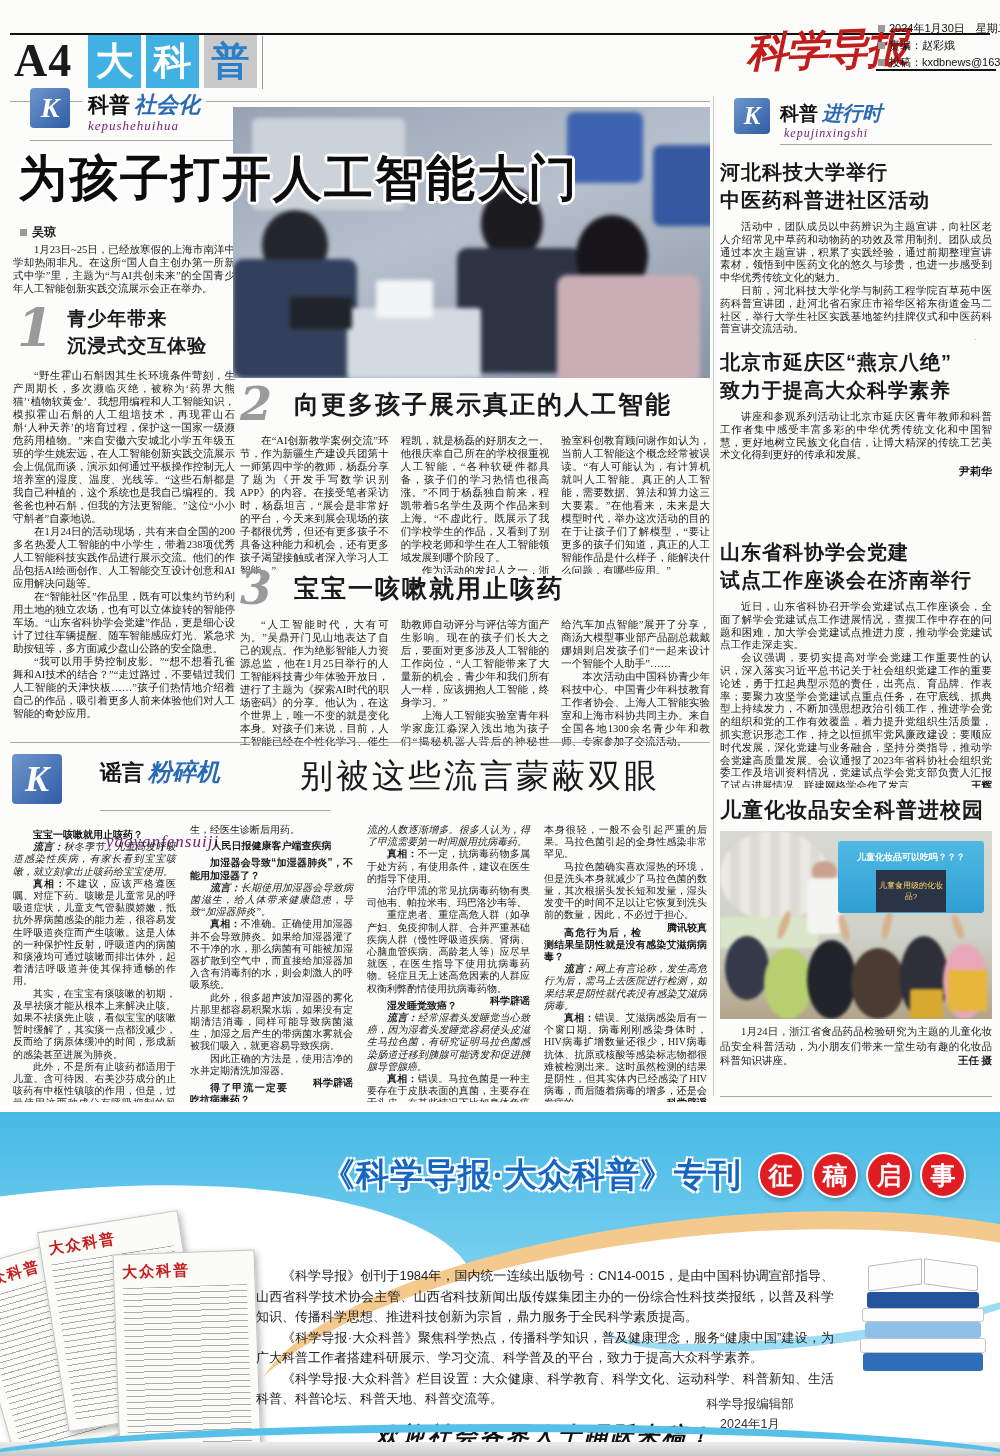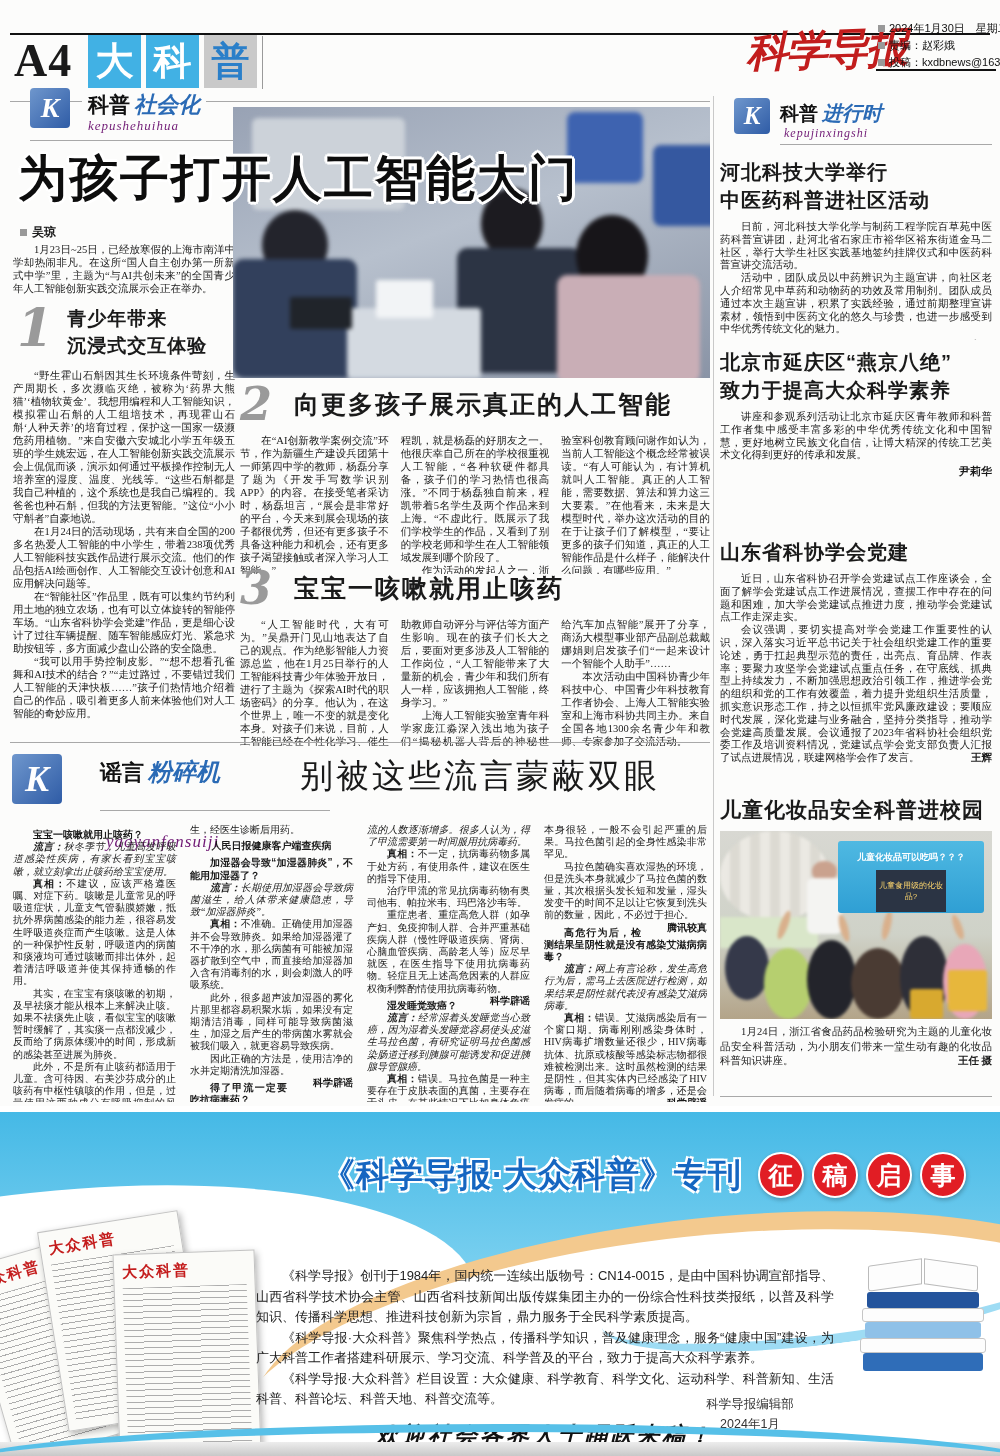--- a/index.html
+++ b/index.html
@@ -109,21 +109,21 @@
   .arc-orange { position:absolute; left:250px; top:112px; width:920px; height:300px;
                 background:#f3c98e; border-radius:50%; transform:rotate(-6deg); z-index:2; }
   .arc-white { position:absolute; left:228px; top:130px; width:950px; height:316px;
                background:#fff; border-radius:50%; transform:rotate(-6deg); z-index:3; }
   .arc-white2 { position:absolute; left:-420px; top:88px; width:900px; height:300px;
                 background:#fff; border-radius:50%; transform:rotate(-7deg); z-index:2; }
   .arc-blue2 { position:absolute; right:-60px; top:148px; width:460px; height:90px;
                border-radius:50%; border-bottom:10px solid #9edcf4; transform:rotate(-7deg); z-index:4; }
   .ad-titlerow { position:absolute; left:322px; top:46px; z-index:10; display:flex;
                  align-items:center; gap:16px; }
-  .ad-title { font-family:Liberation Sans, sans-serif; font-weight:bold; font-size:33px;
+  .ad-title { font-family:Liberation Serif, serif; font-weight:bold; font-size:33px;
               color:#1566c1; letter-spacing:1px;
               text-shadow:-2px -2px 0 #fff,2px -2px 0 #fff,-2px 2px 0 #fff,2px 2px 0 #fff; }
   .redcircles { display:flex; gap:8px; }
   .rc { width:46px; height:46px; border-radius:50%; background:#e11d24; border:2px solid #fff;
         box-shadow:1px 2px 4px rgba(0,0,0,.25); color:#fff; display:flex; align-items:center;
         justify-content:center; font-size:25px; font-weight:bold;
         font-family:"Liberation Serif",serif; }
   .papers { position:absolute; left:0; top:88px; width:260px; height:260px; z-index:9; }
   .paper { position:absolute; width:142px; height:202px; background:#fbfbf8; border:1px solid #c2c2c2;
            box-shadow:2px 3px 7px rgba(0,0,0,.3); padding:8px; }
@@ -278,40 +278,41 @@
   </div>
   <div class="pinyin" style="left:784px;top:126px;font-size:12px;">kepujinxingshi</div>
   <div class="thinline" style="left:780px;top:144px;width:212px;height:1px;"></div>
 
   <div class="rart" style="top:158px;height:182px;">
     <div class="rtitle">
       <div>河北科技大学举行</div>
       <div>中医药科普进社区活动</div>
     </div>
     <div class="rbody">
+        <p>活动中，团队成员以中药辨识为主题宣讲，向社区老人介绍常见中草药和动物药的功效及常用制剂。团队成员通过本次主题宣讲，积累了实践经验，通过前期整理宣讲素材，领悟到中医药文化的悠久与珍贵，也进一步感受到中华优秀传统文化的魅力。</p>
         <p>日前，河北科技大学化学与制药工程学院百草苑中医药科普宣讲团，赴河北省石家庄市裕华区裕东街道金马二社区，举行大学生社区实践基地签约挂牌仪式和中医药科普宣讲交流活动。</p>
-        <p>活动中，团队成员以中药辨识为主题宣讲，向社区老人介绍常见中草药和动物药的功效及常用制剂。团队成员通过本次主题宣讲，积累了实践经验，通过前期整理宣讲素材，领悟到中医药文化的悠久与珍贵，也进一步感受到中华优秀传统文化的魅力。</p>
       </div>
     <div class="rby">李晨</div>
   </div>
 
   <div class="rart" style="top:348px;height:182px;">
     <div class="rtitle">
       <div>北京市延庆区“燕京八绝”</div>
       <div>致力于提高大众科学素养</div>
     </div>
     <div class="rbody">
         <p>讲座和参观系列活动让北京市延庆区青年教师和科普工作者集中感受丰富多彩的中华优秀传统文化和中国智慧，更好地树立民族文化自信，让博大精深的传统工艺美术文化得到更好的传承和发展。</p>
       </div>
     <div class="rby">尹莉华</div>
   </div>
 
   <div class="rart" style="top:538px;height:250px;">
     <div class="rtitle">
       <div>山东省科协学会党建</div>
+      <div>试点工作座谈会在济南举行</div>
     </div>
     <div class="rbody">
         <p>近日，山东省科协召开学会党建试点工作座谈会，全面了解学会党建试点工作进展情况，查摆工作中存在的问题和困难，加大学会党建试点推进力度，推动学会党建试点工作走深走实。</p>
         <p>会议强调，要切实提高对学会党建工作重要性的认识，深入落实习近平总书记关于社会组织党建工作的重要论述，勇于扛起典型示范的责任，出亮点、育品牌、作表率；要聚力攻坚学会党建试点重点任务，在守底线、抓典型上持续发力，不断加强思想政治引领工作，推进学会党的组织和党的工作有效覆盖，着力提升党组织生活质量，抓实意识形态工作，持之以恒抓牢党风廉政建设；要顺应时代发展，深化党建与业务融合，坚持分类指导，推动学会党建高质量发展。会议通报了2023年省科协社会组织党委工作及培训资料情况，党建试点学会党支部负责人汇报了试点进展情况，联建网格学会作了发言。<span class="src">王辉</span></p>
       </div>
   </div>
 
   <div class="rart" style="top:796px;height:300px;">
     <div class="rtitle" style="font-size:21px;">儿童化妆品安全科普进校园</div>
     <div class="rphoto">

